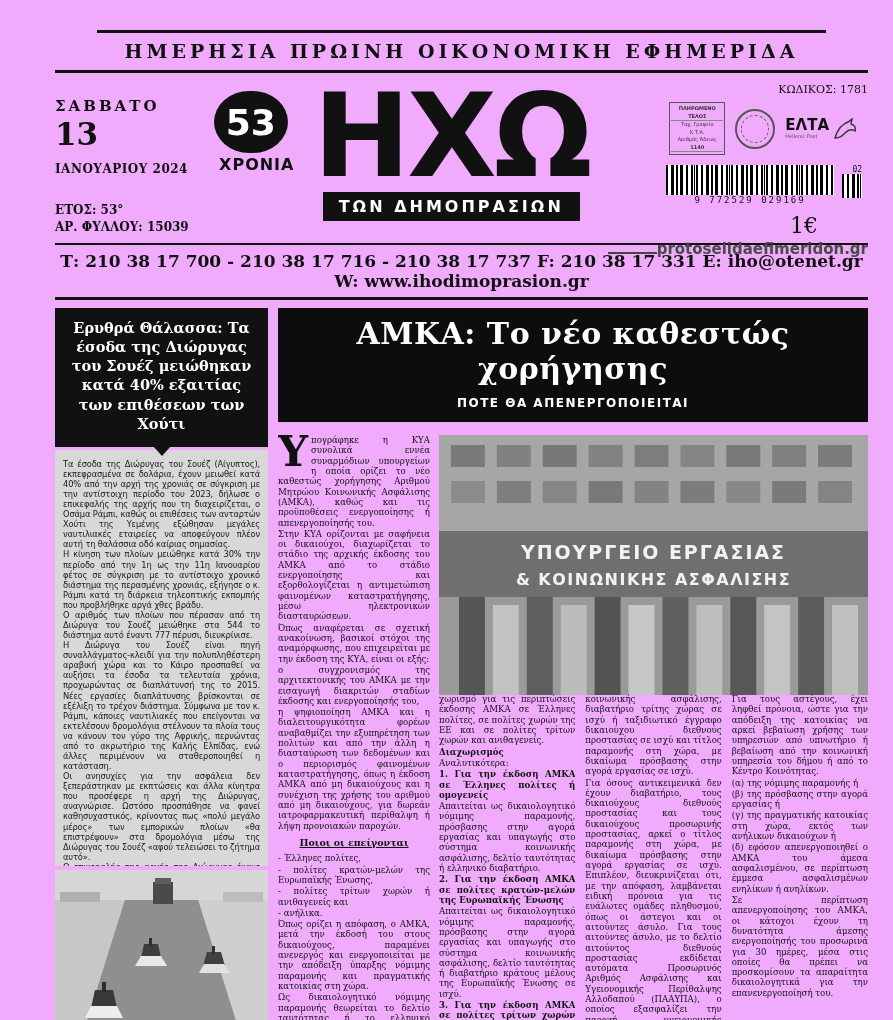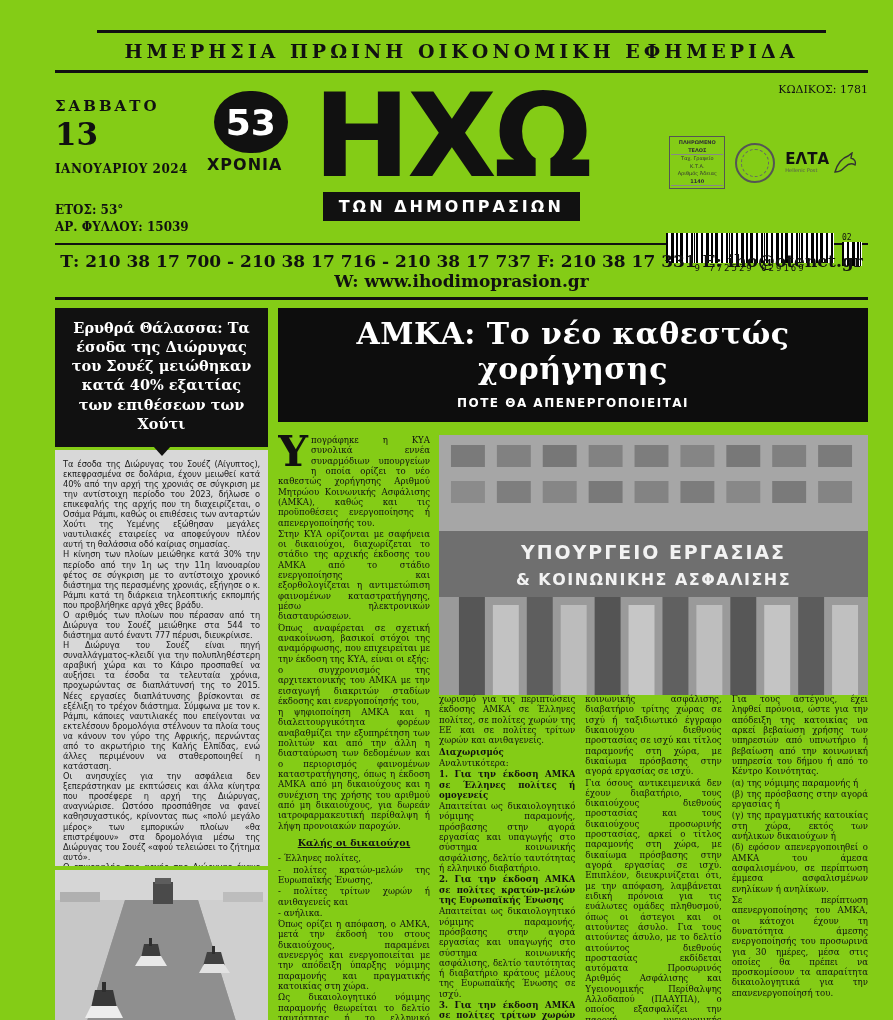--- a/index.html
+++ b/index.html
@@ -1,59 +1,59 @@
 <!DOCTYPE html>
 <html><head>
 <meta charset="utf-8">
 <style>
   * { margin:0; padding:0; box-sizing:border-box; }
   body { background:#e9e9e9; font-family:"DejaVu Serif", serif; }
-  .page { width:893px; height:1020px; background:#84cc16; margin:0 auto; overflow:hidden;
+  .page { width:893px; height:1020px; background:#f0abfc; margin:0 auto; overflow:hidden;
           padding:0 25px 0 55px; color:#111; }
 
   
   .tagline-band { margin-top:30px; text-align:center; border-bottom:3px solid #111; padding-bottom:8px; }
   .tagline { display:inline-block; border-top:3px solid #111; padding:7px 28px 0;
              font-size:19px; letter-spacing:4px; font-weight:bold; }
   .mast-grid { display:flex; align-items:flex-start; padding-top:10px; height:168px; }
   .date-block { width:160px; padding-top:14px; }
   .date-day   { font-size:15px; font-weight:bold; letter-spacing:3px; }
   .date-num   { font-size:31px; font-weight:bold; line-height:1.0; margin-top:4px; }
   .date-month { font-size:12px; font-weight:bold; letter-spacing:0.5px;margin-top:12px; }
   .issue-block{ margin-top:26px; font-size:12px; font-weight:bold; line-height:1.45; }
-  .badge53 { width:92px; text-align:left; padding-top:8px; }
+  .badge53 { width:92px; text-align:right; padding-top:8px; }
   .badge-circle { width:74px; height:62px; background:#111; border-radius:48% / 50%;
                   margin:0 auto; display:flex; align-items:center; justify-content:center; }
   .badge-circle span { color:#fff; font-family:"DejaVu Sans", sans-serif; font-weight:bold; font-size:36px; }
   .badge-word { font-family:"DejaVu Sans", sans-serif; font-weight:bold; font-size:16px; letter-spacing:1px; margin-top:2px; }
   .logo-block { width:330px; text-align:center; }
   .logo-main { font-family:"DejaVu Sans", sans-serif; font-weight:bold; font-size:116px;
                line-height:0.92; letter-spacing:-3px; }
   .logo-sub  { display:inline-block; background:#111; color:#fff; font-family:"DejaVu Sans", sans-serif;
                font-weight:bold; font-size:16px; letter-spacing:3px; padding:5px 16px; margin-top:2px; }
-  .right-block { flex:1; display:flex; flex-direction:column; align-items:flex-end;gap:34px; }
+  .right-block { flex:1; display:flex; flex-direction:column; align-items:flex-end; }
   .kodikos { font-size:11px; }
   .stamps-row { display:flex; align-items:center; gap:10px; margin-top:6px; margin-right:10px; }
   .stamp-box { border:1px solid #555; width:56px; font-family:"DejaVu Sans", sans-serif;
                font-size:5px; text-align:center; line-height:1.5; padding:2px 1px; color:#333; }
   .stamp-box .b { font-weight:bold; border-bottom:1px solid #888; }
   .round-stamp { width:40px; height:40px; border:2px solid #555; border-radius:50%;
                  display:flex; align-items:center; justify-content:center; }
   .round-stamp::before { content:""; width:26px; height:26px; border:1px dashed #666; border-radius:50%; display:block; }
   .elta { display:flex; align-items:center; gap:3px; }
   .elta-txt { text-align:left; }
   .elta-name { font-family:"DejaVu Sans", sans-serif; font-weight:bold; font-size:15px; line-height:1; }
   .elta-sub  { font-family:"DejaVu Sans", sans-serif; font-size:5px; color:#555; }
   .barcode-zone { display:flex; align-items:flex-start; gap:8px; margin-top:10px; margin-right:6px; }
   .barcode-main { width:168px; }
   .bars { height:30px; background-image:
             repeating-linear-gradient(90deg,#000 0 2px, rgba(0,0,0,0) 2px 5px),
             repeating-linear-gradient(90deg,#000 0 1px, #fff 1px 7px); }
   .bars-digits { font-family:"DejaVu Sans Mono", monospace; font-size:9px; letter-spacing:2px; text-align:center; }
-  .barcode-side { text-align:left; }
+  .barcode-side { text-align:right; }
   .barcode-side .code { font-family:"DejaVu Sans Mono", monospace; font-size:8px; }
   .bars-small { width:20px; height:24px; background-image:
             repeating-linear-gradient(90deg,#000 0 2px, rgba(0,0,0,0) 2px 5px),
             repeating-linear-gradient(90deg,#000 0 1px, #fff 1px 6px); }
   .price { font-size:22px; margin-top:8px; margin-right:50px; }
   .aggregator-row { width:260px; display:flex; align-items:flex-end; margin-top:2px; }
   .aggregator-row .rule { flex:1; border-top:2px solid #444; margin-bottom:4px; }
   .aggregator { font-family:"DejaVu Sans", sans-serif; font-weight:bold; font-size:15px; color:#4a4a4a; }
 
   .contact-bar { border-top:2px solid #111; border-bottom:3px solid #111; text-align:center;
@@ -220,21 +220,21 @@
       </div>
 
       <div class="art-body">
 
         <div class="artcol col1">
           <p><span class="dropcap">Υ</span><span>πογράφηκε η ΚΥΑ συνολικά εννέα συναρμόδιων υπουργείων η οποία ορίζει το νέο καθεστώς χορήγησης Αριθμού Μητρώου Κοινωνικής Ασφάλισης (ΑΜΚΑ), καθώς και τις προϋποθέσεις ενεργοποίησης ή απενεργοποίησής του.</span></p>
           <p>Στην ΚΥΑ ορίζονται με σαφήνεια οι δικαιούχοι, διαχωρίζεται το στάδιο της αρχικής έκδοσης του ΑΜΚΑ από το στάδιο ενεργοποίησης και εξορθολογίζεται η αντιμετώπιση φαινομένων καταστρατήγησης, μέσω ηλεκτρονικών διασταυρώσεων.</p>
           <p>Όπως αναφέρεται σε σχετική ανακοίνωση, βασικοί στόχοι της αναμόρφωσης, που επιχειρείται με την έκδοση της ΚΥΑ, είναι οι εξής:</p>
           <p>ο συγχρονισμός της αρχιτεκτονικής του ΑΜΚΑ με την εισαγωγή διακριτών σταδίων έκδοσης και ενεργοποίησής του,</p>
           <p>η ψηφιοποίηση ΑΜΚΑ και η διαλειτουργικότητα φορέων αναβαθμίζει την εξυπηρέτηση των πολιτών και από την άλλη η διασταύρωση των δεδομένων και ο περιορισμός φαινομένων καταστρατήγησης, όπως η έκδοση ΑΜΚΑ από μη δικαιούχους και η συνέχιση της χρήσης του αριθμού από μη δικαιούχους, για δωρεάν ιατροφαρμακευτική περίθαλψη ή λήψη προνοιακών παροχών.</p>
-          <h3 class="subhead">Καλής οι δικαιούχοι</h3>
+          <h3 class="subhead">Ποιοι οι επείγονται</h3>
           <p>- Έλληνες πολίτες,</p>
           <p>- πολίτες κρατών-μελών της Ευρωπαϊκής Ένωσης,</p>
           <p>- πολίτες τρίτων χωρών ή ανιθαγενείς και</p>
           <p>- ανήλικα.</p>
           <p>Όπως ορίζει η απόφαση, ο ΑΜΚΑ, μετά την έκδοσή του στους δικαιούχους, παραμένει ανενεργός και ενεργοποιείται με την απόδειξη ύπαρξης νόμιμης παραμονής και πραγματικής κατοικίας στη χώρα.</p>
           <p>Ως δικαιολογητικό νόμιμης παραμονής θεωρείται το δελτίο ταυτότητας ή το ελληνικό διαβατήριο.</p>
 
         </div>
 
         <div class="right-flow">

